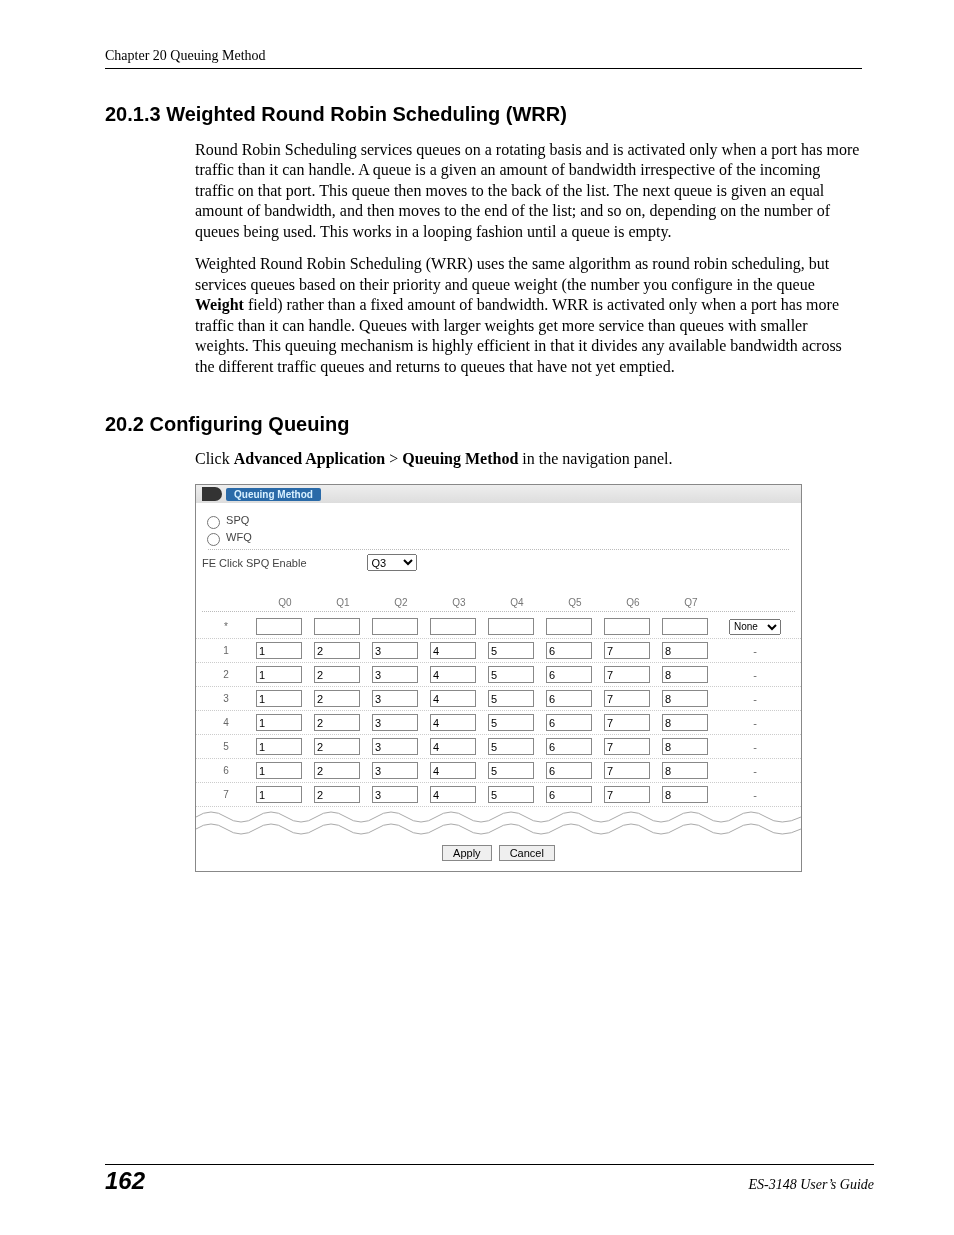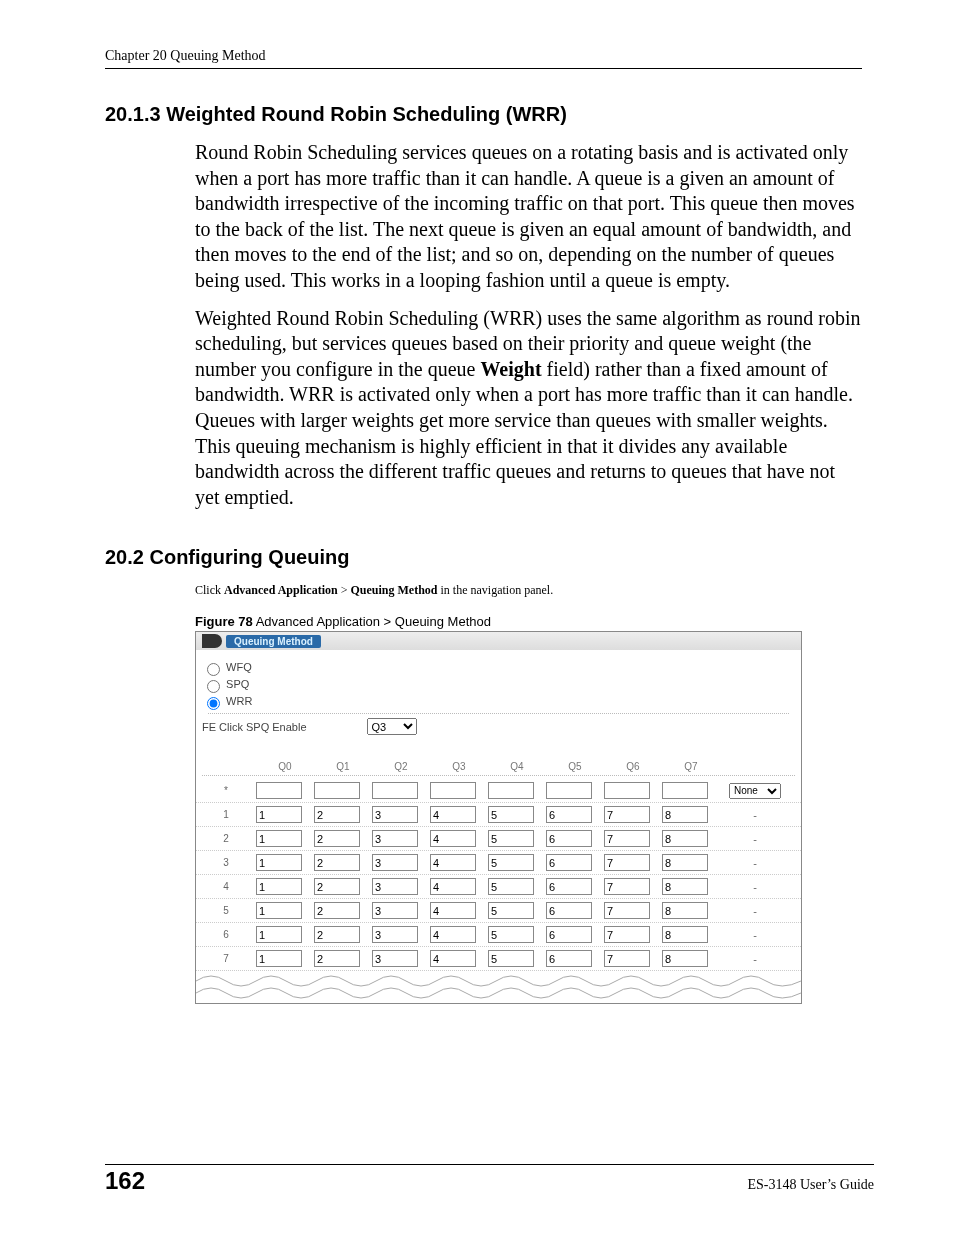--- a/index.html
+++ b/index.html
@@ -30,26 +30,26 @@
   font-size: 20px;
   margin: 17px 0 14px 0;
 }
 .h2keep {
   font-family: Arial, Helvetica, sans-serif;
   font-weight: bold;
   font-size: 20px;
   margin: 36px 0 14px 0;
 }
 .body-text {
-  font-size: 20px;
+  font-size: 16px;
   line-height: 1.28;
   margin: 0 0 12px 90px;
 }
 .click-text {
-  font-size: 12px;
+  font-size: 16px;
   margin: 0 0 16px 90px;
 }
 .figcap {
   font-family: Arial, Helvetica, sans-serif;
   font-size: 13px;
   margin: 0 0 2px 90px;
 }
 .figcap .bold { font-weight: bold; }
 .screenshot {
   margin-left: 90px;
@@ -175,20 +175,21 @@
 }
 .hr-bottom {
   border: none;
   border-top: 1px solid #000;
   margin: 0 0 2px 0;
 }
 .foot-row {
   display: flex;
   justify-content: space-between;
   align-items: baseline;
+  font-style: italic;
 }
 .page-num {
   font-family: Arial, Helvetica, sans-serif;
   font-weight: bold;
   font-size: 24px;
 }
 .guide {
   font-size: 14px;
 }
 </style>
@@ -206,35 +207,31 @@
   <p class="body-text">
     <span>Weighted Round Robin Scheduling (WRR) uses the same algorithm as round robin scheduling, but services queues based on their priority and queue weight (the number you configure in the queue </span><b>Weight</b><span> field) rather than a fixed amount of bandwidth. WRR is activated only when a port has more traffic than it can handle. Queues with larger weights get more service than queues with smaller weights. This queuing mechanism is highly efficient in that it divides any available bandwidth across the different traffic queues and returns to queues that have not yet emptied.</span>
   </p>
 
   <div class="h2keep">20.2  Configuring Queuing</div>
 
   <p class="click-text">
     <span>Click </span><b>Advanced Application</b><span> &gt; </span><b>Queuing Method</b><span> in the navigation panel.</span>
   </p>
 
-  <div class="figcap">
-    <span class="bold">Figure 78</span><span>   Advanced Application &gt; Queuing Method</span>
-  </div>
 
   <div class="screenshot">
     <div class="tab-bar">
       <div class="tab-cap"></div>
       <div class="tab-label">Queuing Method</div>
     </div>
 
     <div class="method-block">
       <div class="method-options">
+        <div class="radio-row"><input type="radio" class="radio" name="m" style=""> <span>SPQ</span></div>
         <div class="radio-row"><input type="radio" class="radio" name="m" style=""> <span>WFQ</span></div>
-        <div class="radio-row"><input type="radio" class="radio" name="m" style=""> <span>SPQ</span></div>
-        <div class="radio-row"><input type="radio" class="radio" name="m" checked="" style=""> <span>WRR</span></div>
         <div class="dash-sep"></div>
         <div class="fe-row">
           <span>FE Click SPQ Enable</span>
           <select><option>Q3</option></select>
         </div>
       </div>
     </div>
 
     <div style="height:12px"></div>
 
@@ -355,20 +352,24 @@
         <svg viewBox="0 0 605 16" preserveAspectRatio="none">
             <path d="M0,10 Q15,0 30,10 T60,10 T90,10 T120,10 T150,10 T180,10 T210,10 T240,10 T270,10 T300,10 T330,10 T360,10 T390,10 T420,10 T450,10 T480,10 T510,10 T540,10 T570,10 T605,10" stroke="#aaa" fill="none" stroke-width="1"></path>
           </svg>
       </div>
       <div class="wave-row">
         <svg viewBox="0 0 605 16" preserveAspectRatio="none">
             <path d="M0,6 Q15,-4 30,6 T60,6 T90,6 T120,6 T150,6 T180,6 T210,6 T240,6 T270,6 T300,6 T330,6 T360,6 T390,6 T420,6 T450,6 T480,6 T510,6 T540,6 T570,6 T605,6" stroke="#aaa" fill="none" stroke-width="1"></path>
           </svg>
       </div>
 
+      <div class="btn-row">
+        <button>Apply</button>
+        <button>Cancel</button>
+      </div>
     </div>
   </div>
 
   <div class="footer-area">
     <hr class="hr-bottom">
     <div class="foot-row">
       <div class="page-num">162</div>
       <div class="guide">ES-3148 User’s Guide</div>
     </div>
   </div>

